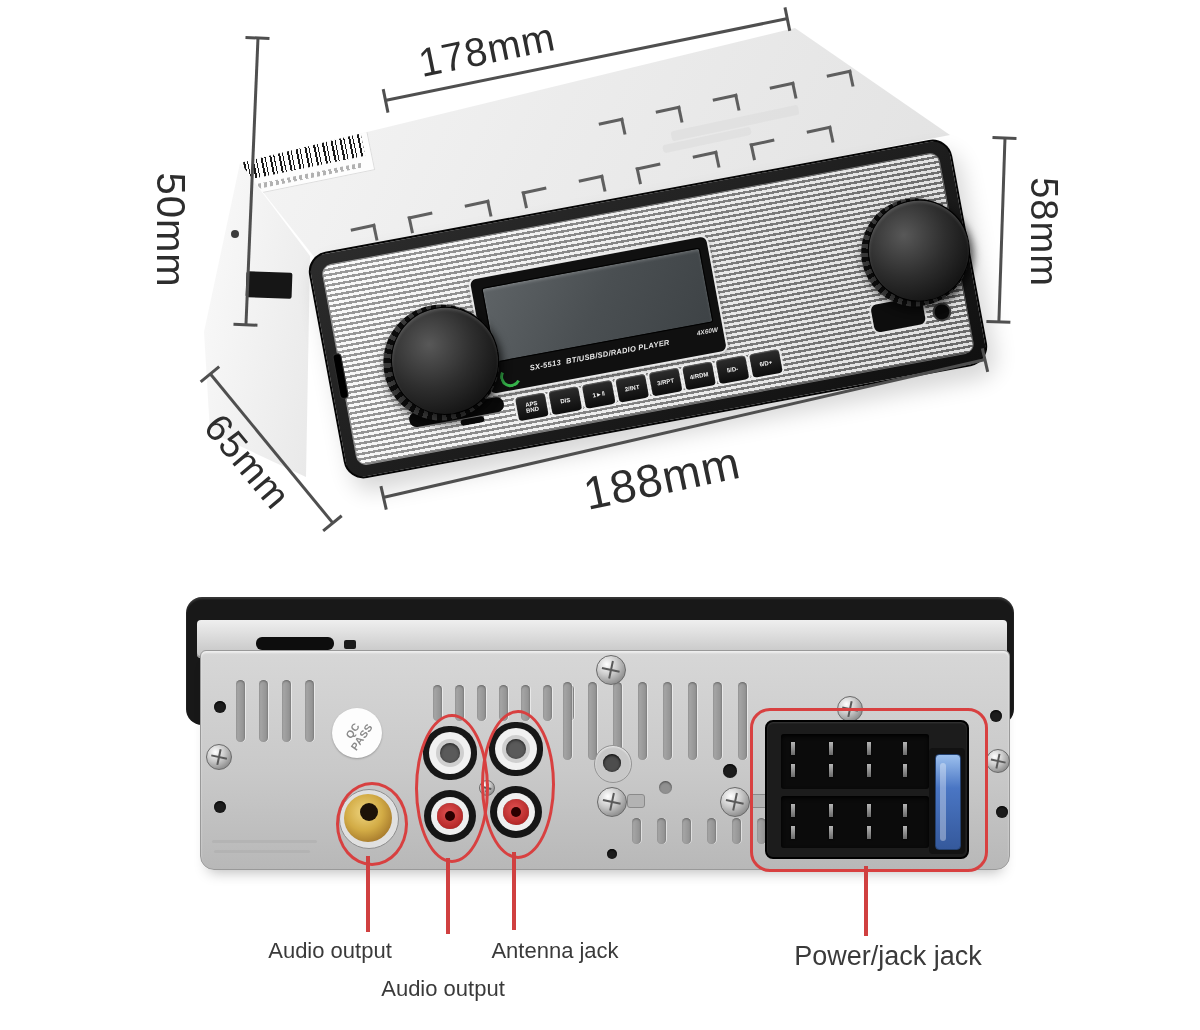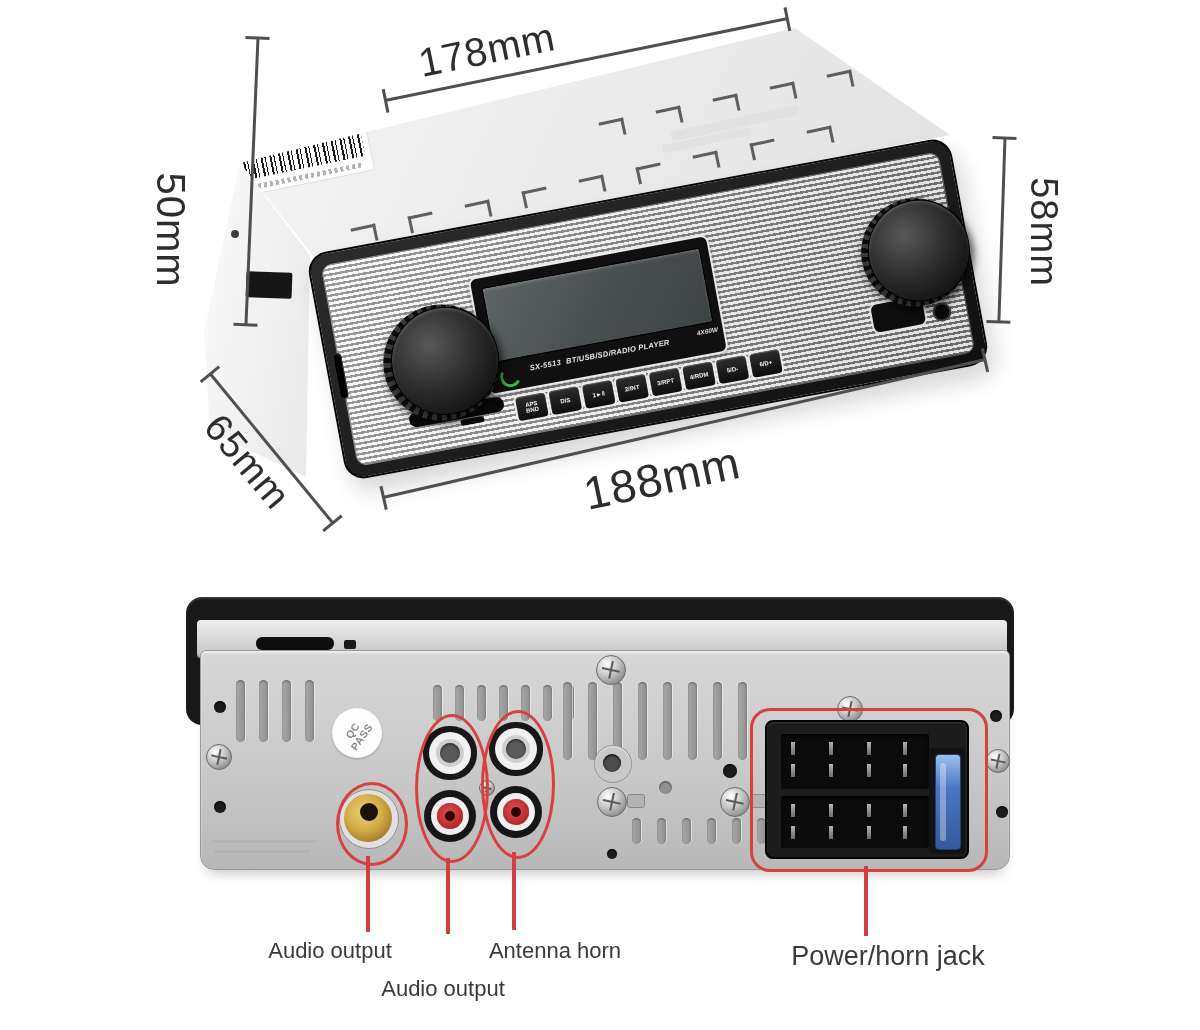--- a/index.html
+++ b/index.html
@@ -319,17 +319,17 @@
     <div class="callout-oval" style="left:336px;top:782px;width:66px;height:78px;"></div>
     <div class="callout-oval" style="left:415px;top:714px;width:68px;height:143px;"></div>
     <div class="callout-oval" style="left:481px;top:710px;width:68px;height:143px;"></div>
     <div class="callout-rect" style="left:750px;top:708px;width:232px;height:158px;"></div>
     <div class="callout-line" style="left:366px;top:856px;height:76px;"></div>
     <div class="callout-line" style="left:446px;top:858px;height:76px;"></div>
     <div class="callout-line" style="left:512px;top:852px;height:78px;"></div>
     <div class="callout-line" style="left:864px;top:866px;height:70px;"></div>
 
     <div class="rear-label" style="left:330px;top:938px;">Audio output</div>
-    <div class="rear-label" style="left:555px;top:938px;">Antenna horn</div>
+    <div class="rear-label" style="left:555px;top:938px;">Antenna jack</div>
     <div class="rear-label" style="left:443px;top:976px;">Audio output</div>
-    <div class="rear-label" style="left:888px;top:941px;font-size:27px;">Power/horn jack</div>
+    <div class="rear-label" style="left:888px;top:941px;font-size:27px;">Power/jack jack</div>
   </div>
 </div>
 
 </body></html>

